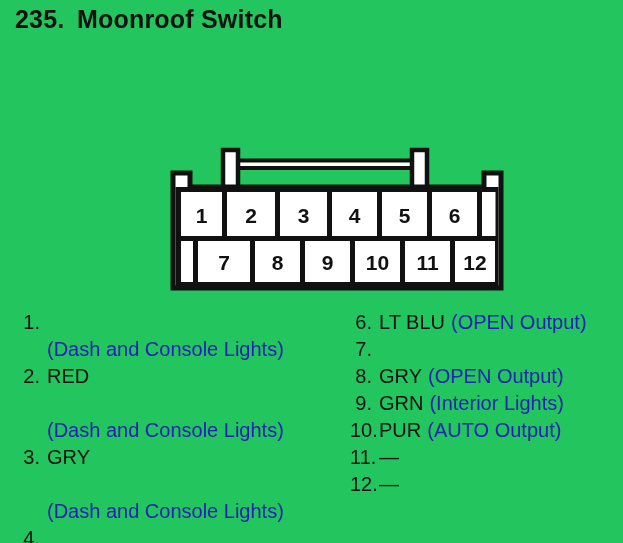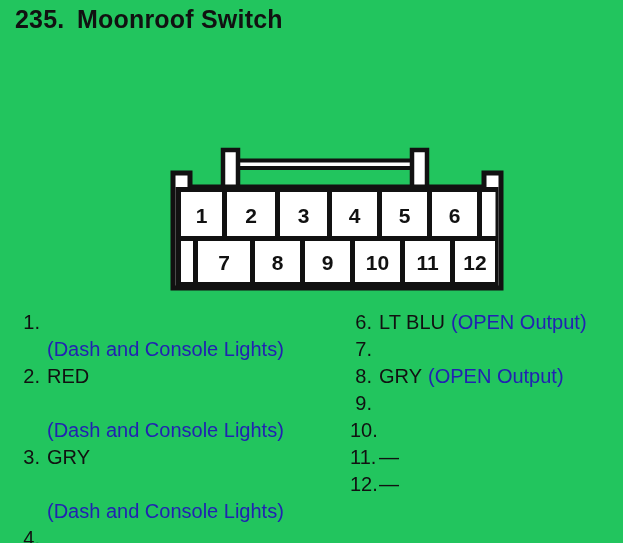--- a/index.html
+++ b/index.html
@@ -160,23 +160,29 @@
       <span class="pin-num">7.</span>
     </div>
     <div class="pin-item">
       <span class="pin-num">8.</span>
       <span class="pin-body">
           <span class="line1"><span>GRY</span><span class="note inline">(OPEN Output)</span></span>
         </span>
     </div>
     <div class="pin-item">
       <span class="pin-num">9.</span>
+      <span class="pin-body">
+          <span class="line1"><span>GRN</span><span class="note inline">(Interior Lights)</span></span>
+        </span>
     </div>
     <div class="pin-item">
       <span class="pin-num">10.</span>
+      <span class="pin-body">
+          <span class="line1"><span>PUR</span><span class="note inline">(AUTO Output)</span></span>
+        </span>
     </div>
     <div class="pin-item">
       <span class="pin-num">11.</span>
       <span class="pin-body">
           <span class="line1"><span>—</span><span class="note inline"></span></span>
         </span>
     </div>
     <div class="pin-item">
       <span class="pin-num">12.</span>
       <span class="pin-body">

